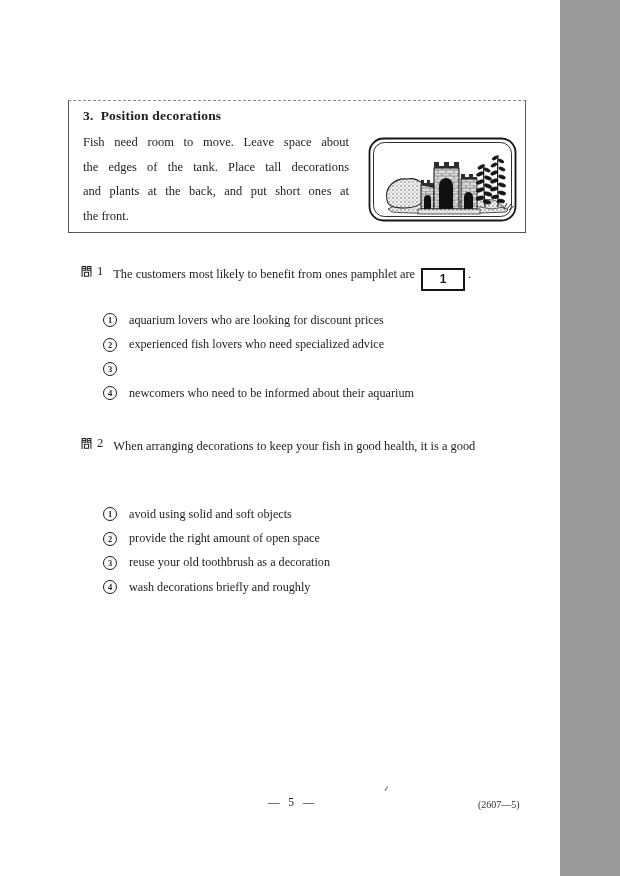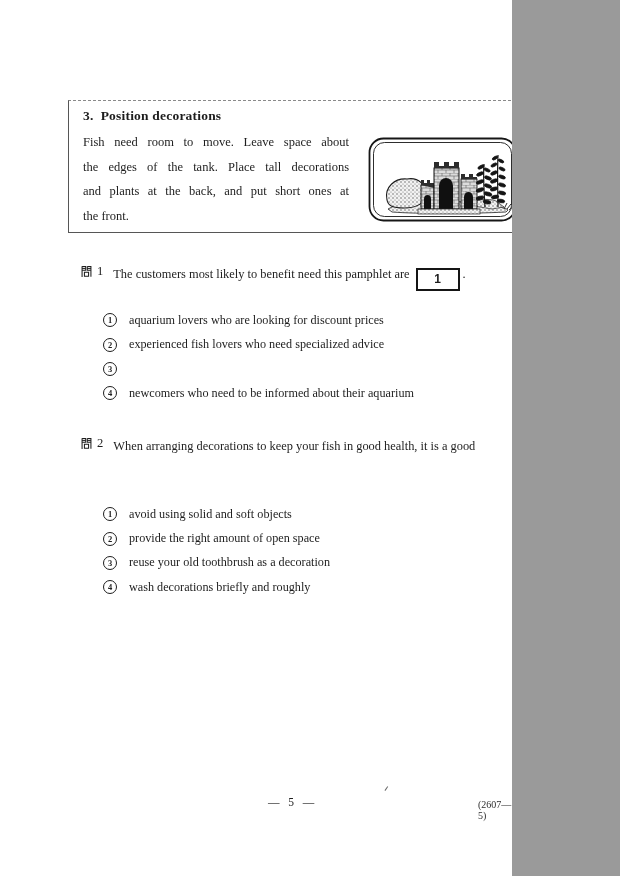--- a/index.html
+++ b/index.html
@@ -3,20 +3,21 @@
 <meta charset="utf-8">
 <style>
   html,body{margin:0;padding:0;background:#9a9a9a;}
   .page{
     position:relative;
     width:512px;height:876px;
     background:#ffffff;
     font-family:"Liberation Serif","DejaVu Serif",serif;
     color:#1d1d1d;
     overflow:hidden;
+    padding-left:48px;
   }
   
   .info-box{
     position:absolute;left:68px;top:100px;
     width:456px;height:131px;
     border:1px solid #565656;
     border-top:1px dashed #8a8a8a;
     background:#fff;
   }
   .box-heading{
@@ -187,21 +188,21 @@
             <path d="M16,10 V92"></path>
             <path d="M16,12 H44 V40 H16"></path>
             <path d="M16,26 H44"></path>
           <path d="M56,12 H84 V90"></path>
             <path d="M56,12 V40 H84"></path>
             <path d="M56,26 H84"></path>
           <path d="M34,56 H66 V86 H34 Z"></path>
           </g>
         </svg>
         <span class="qnum">1</span>
-      </span><span>The customers most likely to benefit need this pamphlet are</span><span class="answer-box">1</span><span>.</span>
+      </span><span>The customers most likely to benefit from ones pamphlet are</span><span class="answer-box">1</span><span>.</span>
   </div>
 
   <div class="options" style="top:308px;">
     <div class="opt-row">
       <span class="opt-circle">1</span>
       <span class="opt-text">aquarium lovers who are looking for discount prices</span>
     </div>
     <div class="opt-row">
       <span class="opt-circle">2</span>
       <span class="opt-text">experienced fish lovers who need specialized advice</span>

